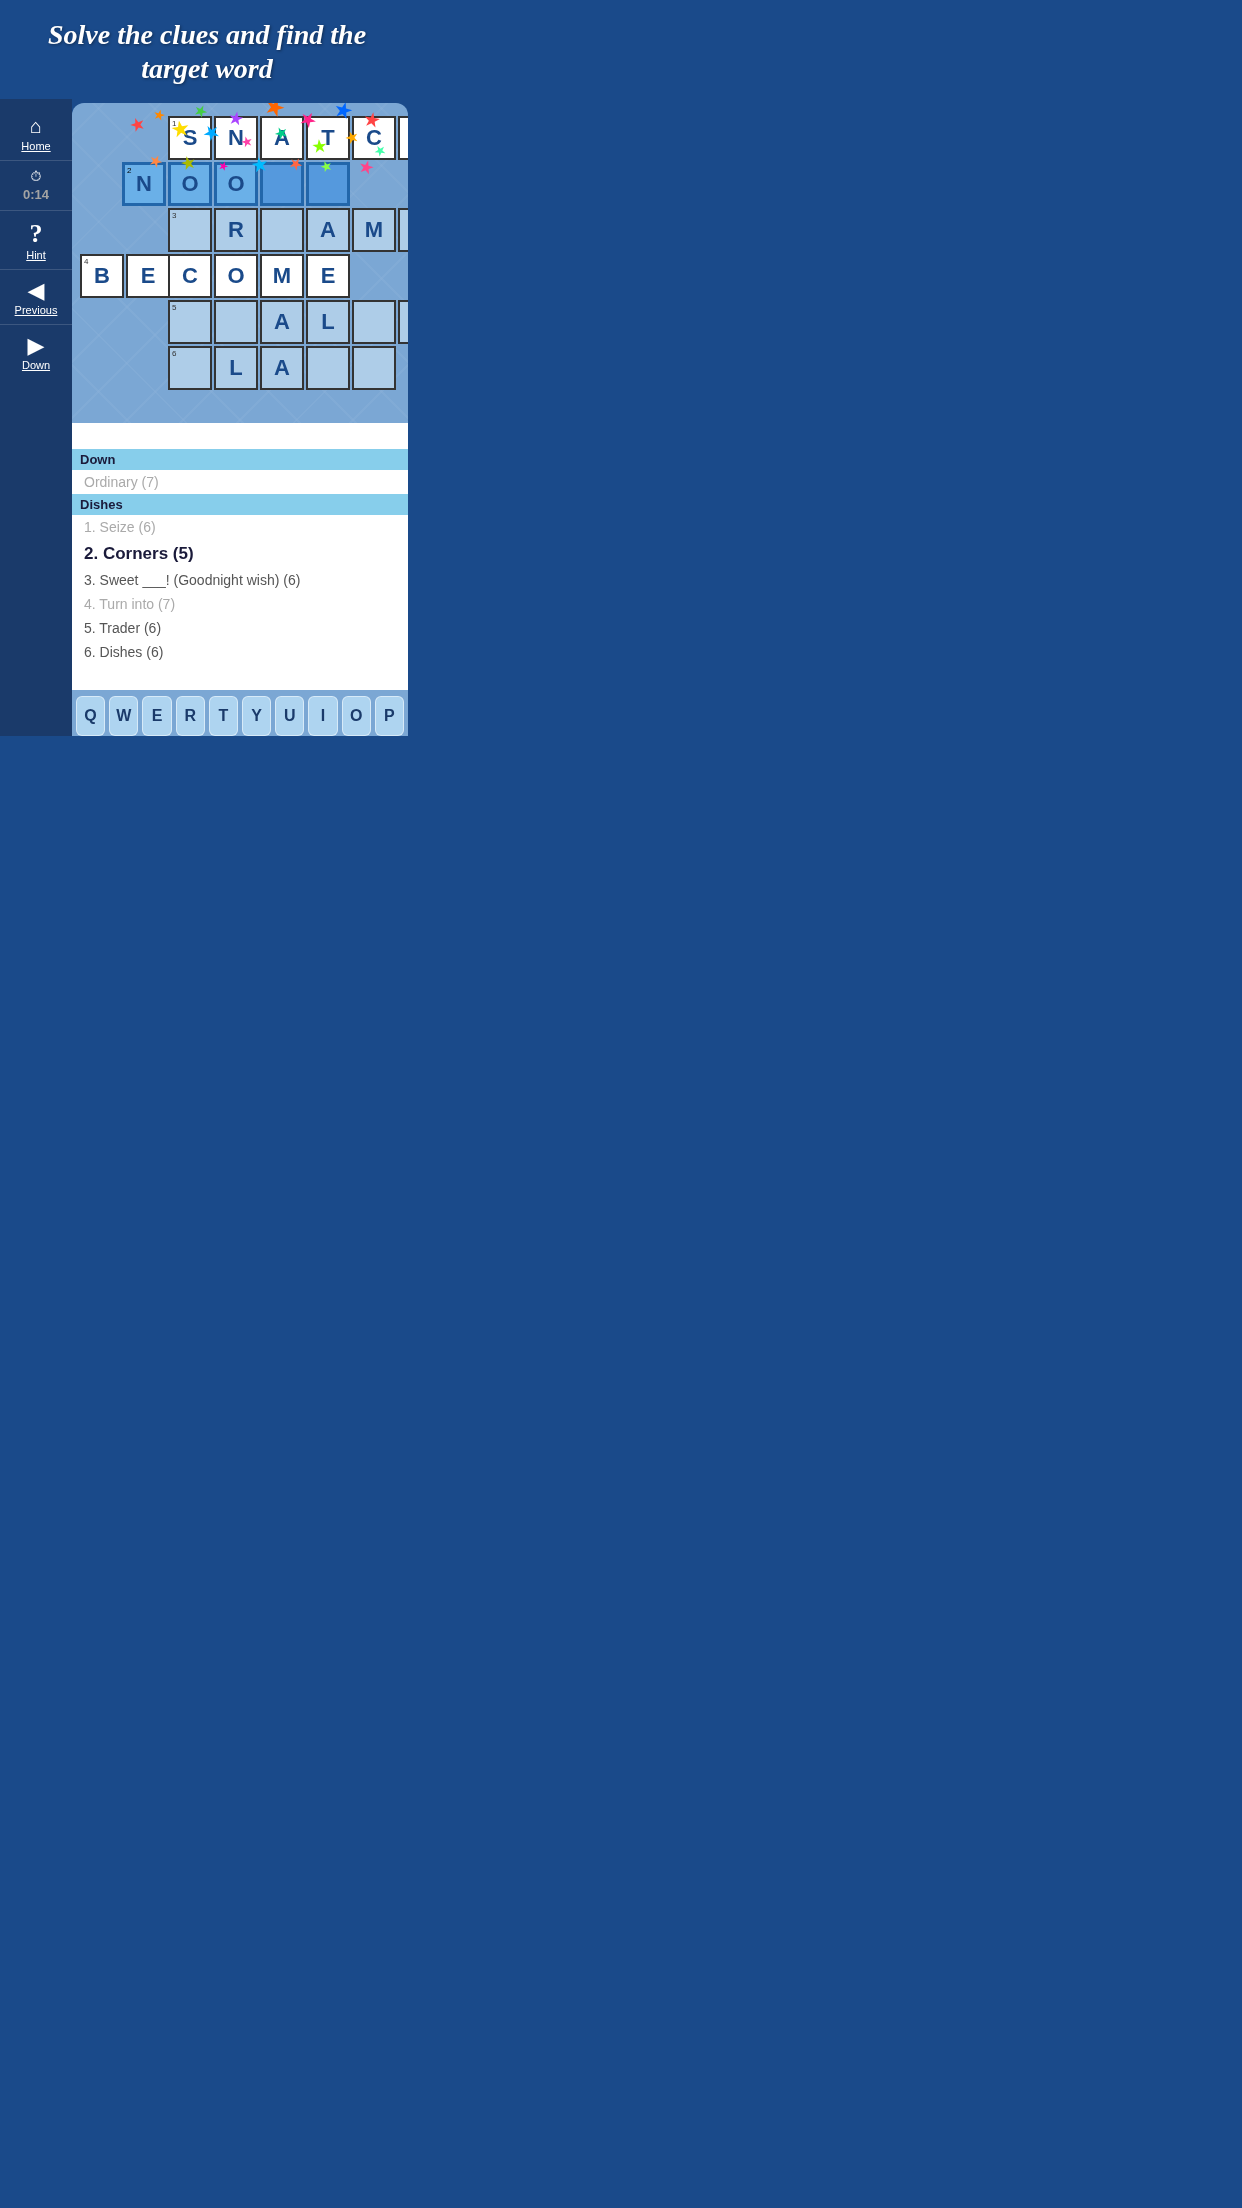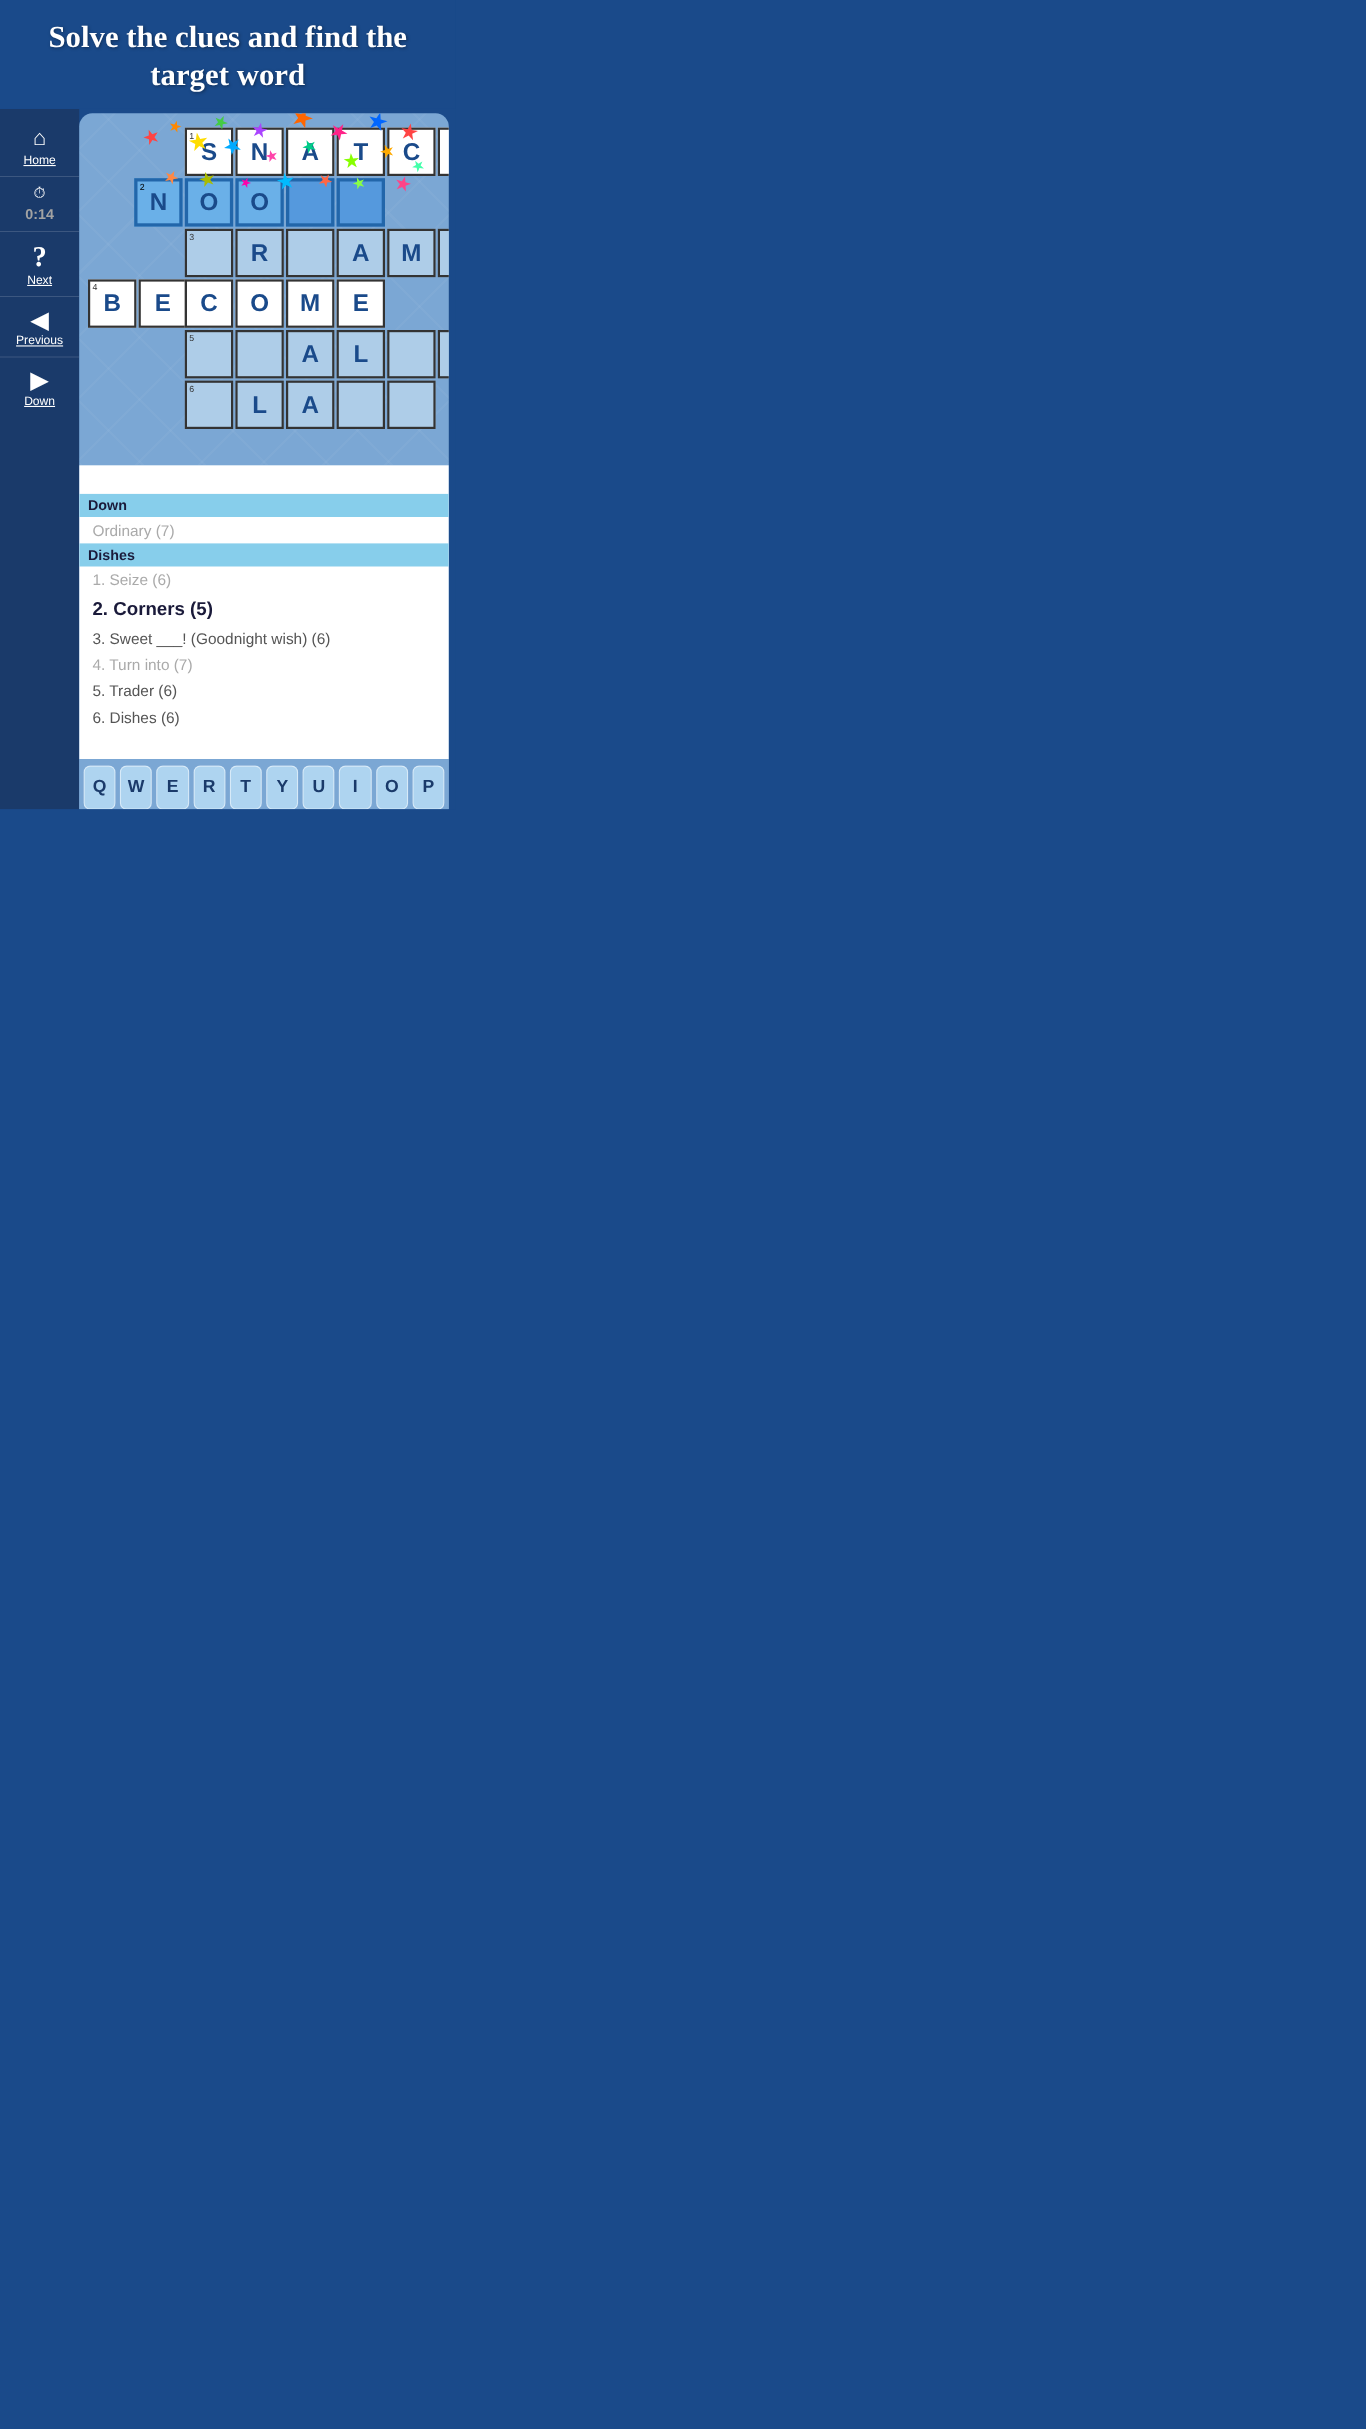--- a/index.html
+++ b/index.html
@@ -14,20 +14,21 @@
 
     
     .header {
       background: #1a4a8a;
       padding: 18px 20px 14px 20px;
       text-align: center;
     }
     .header-title {
       color: white;
       font-size: 28px;
+      font-style: italic;
       font-weight: bold;
       line-height: 1.2;
       text-shadow: 1px 1px 3px rgba(0,0,0,0.4);
     }
 
     
     .sidebar {
       width: 72px;
       background: #1a3a6a;
       display: flex;
@@ -241,21 +242,21 @@
       <div class="sidebar-item">
         <span class="sidebar-icon">⌂</span>
         <span class="sidebar-label">Home</span>
       </div>
       <div class="sidebar-item">
         <span class="sidebar-icon" style="font-size:14px;">⏱</span>
         <span class="timer-text">0:14</span>
       </div>
       <div class="sidebar-item">
         <span class="hint-icon">?</span>
-        <span class="sidebar-label">Next</span>
+        <span class="sidebar-label">Hint</span>
       </div>
       <div class="sidebar-item">
         <span class="nav-arrow">◀</span>
         <span class="sidebar-label">Previous</span>
       </div>
       <div class="sidebar-item">
         <span class="nav-arrow">▶</span>
         <span class="sidebar-label">Down</span>
       </div>
     </div>

